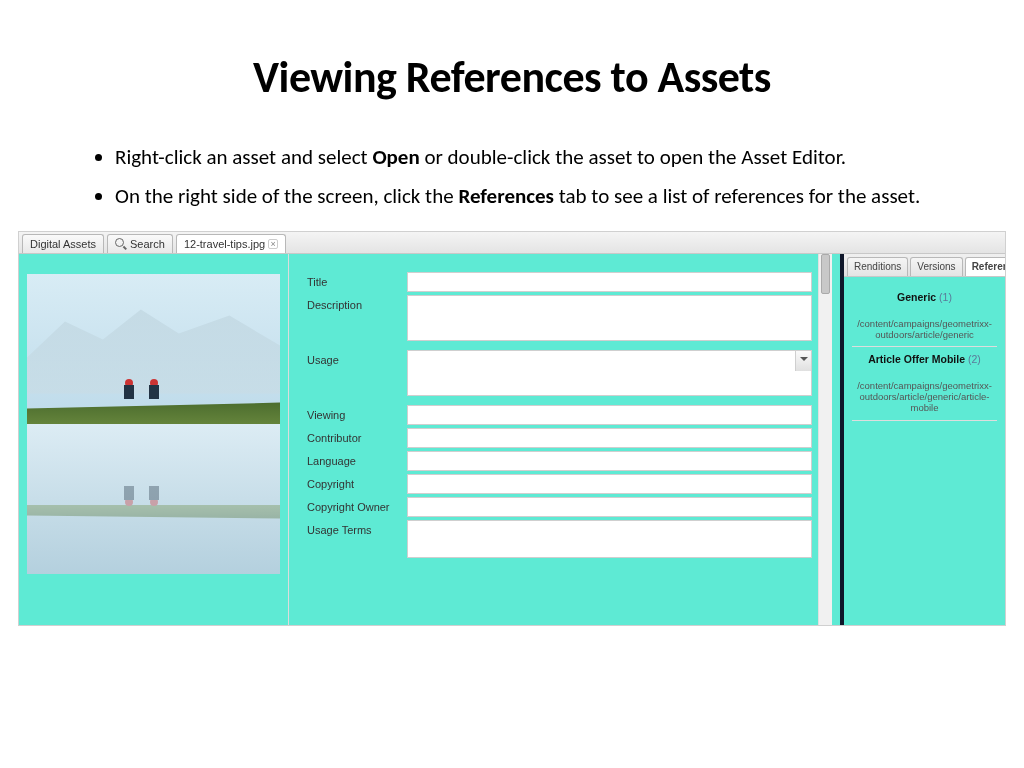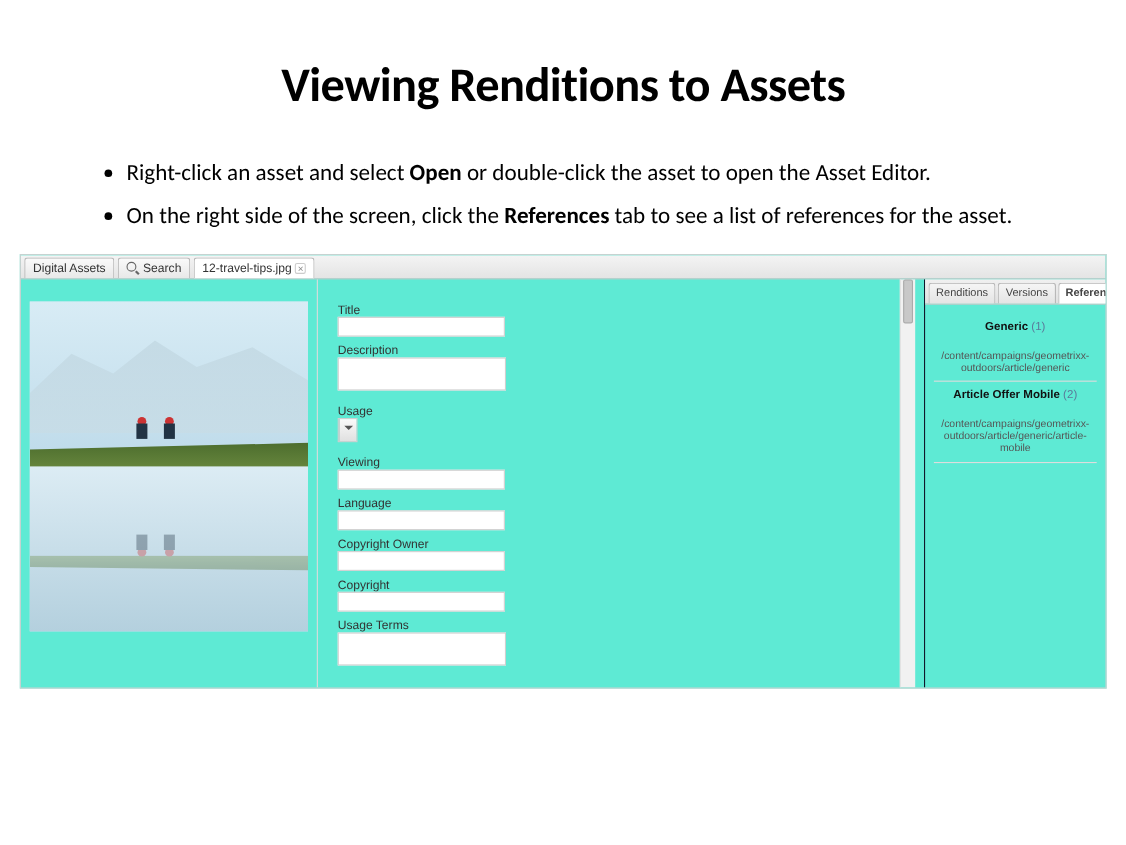--- a/index.html
+++ b/index.html
@@ -26,51 +26,51 @@
 .hiker { position: absolute; width: 12px; height: 24px; top: 35%; }
 .hiker.a { left: 38%; }
 .hiker.b { left: 48%; }
 .hiker::before { content:""; position:absolute; top:0; left:2px; width:8px; height:8px; background:#c33; border-radius:50%; }
 .hiker::after { content:""; position:absolute; top:6px; left:1px; width:10px; height:14px; background:#234; }
 .reflect { position: absolute; top: 50%; left: 0; right: 0; height: 50%; transform: scaleY(-1); opacity: .35; }
 .reflect .hiker { top: 45%; }
 .reflect .grass { top: 36%; }
 
 .midpane { flex: 1; padding: 18px 28px 8px 18px; position: relative; }
-.formrow { display: flex; align-items: flex-start; margin-bottom: 3px; flex-direction: column; }
+.formrow { display: flex; align-items: flex-start; margin-bottom: 3px; }
 .formrow .lab { width: 100px; color: #333; font-size: 11px; padding-top: 4px; }
 .formrow input, .formrow textarea, .formrow .combo { flex: 1; border: 1px solid #cfcfcf; background: #fff; height: 20px; padding: 2px 4px; font-family: inherit; font-size: 11px; }
 .formrow textarea { height: 46px; resize: none; }
 .combo { display: flex; height: 46px !important; padding: 0 !important; }
 .combo .cin { flex:1; border:none; }
 .combo .drop { width: 16px; border-left: 1px solid #cfcfcf; background: linear-gradient(#fafafa,#e0e0e0); display:flex; align-items:flex-start; justify-content:center; padding-top:6px; height:20px; }
 .combo .drop::after { content:""; border:4px solid transparent; border-top-color:#555; }
 .scroll { position: absolute; top: 0; right: 8px; bottom: 0; width: 14px; background: #f1f1f1; border-left: 1px solid #e0e0e0; }
 .scroll .thumb-bar { position: absolute; top: 0; left: 2px; right: 2px; height: 40px; background: #c8c8c8; border: 1px solid #aaa; border-radius: 2px; }
 
-.rightpane { width: 165px; border-left: 1px solid #0f172a; }
+.rightpane { width: 165px; border-left: 4px solid #0f172a; }
 .rtabs { display: flex; background: linear-gradient(#f0f0f0,#e0e0e0); border-bottom: 1px solid #c8c8c8; height: 23px; align-items: stretch; padding-left: 2px; }
 .rtab { border: 1px solid #b8b8b8; border-bottom: none; margin: 3px 1px 0 1px; padding: 3px 6px; font-size: 10px; color: #444; background: linear-gradient(#f5f5f5,#e4e4e4); border-top-left-radius: 3px; border-top-right-radius: 3px; }
 .rtab.active { background: #fff; font-weight: 700; }
 .refs { padding: 8px 8px; text-align: center; }
 .refitem { border-bottom: 1px solid #ddd; padding: 6px 0; }
 .refitem .rtitle { font-size: 10.5px; }
 .refitem .rtitle b { color: #111; }
 .refitem .rtitle .cnt { color: #5a7a9a; }
 .refitem .rpath { font-size: 9.5px; color: #555; line-height: 1.15; margin-top: 16px; word-wrap: break-word; }
 
 .mag { width:12px; height:12px; position:relative; }
 .mag::before { content:""; position:absolute; width:7px; height:7px; border:1.5px solid #666; border-radius:50%; top:0; left:0; }
 .mag::after { content:""; position:absolute; width:4px; height:1.5px; background:#666; bottom:1px; right:0; transform:rotate(45deg); }
 </style>
 </head>
 <body>
 
 <div class="slide">
-  <h1>Viewing Renditions to Assets</h1>
+  <h1>Viewing References to Assets</h1>
   <ul class="bullets">
     <li><span>Right-click an asset and select </span><b>Open</b><span> or double-click the asset to open the Asset Editor.</span></li>
     <li><span>On the right side of the screen, click the </span><b>References</b><span> tab to see a list of references for the asset.</span></li>
   </ul>
 </div>
 
 <div class="app">
   <div class="tabbar">
     <div class="tab">
         <span>Digital Assets</span>
@@ -116,29 +116,33 @@
             <div class="cin"></div>
             <div class="drop"></div>
           </div>
         </div>
       <div style="height:6px"></div>
       <div class="formrow">
           <div class="lab">Viewing</div>
           <input style="">
         </div>
       <div class="formrow">
+          <div class="lab">Contributor</div>
+          <input style="">
+        </div>
+      <div class="formrow">
           <div class="lab">Language</div>
           <input style="">
         </div>
       <div class="formrow">
-          <div class="lab">Copyright Owner</div>
+          <div class="lab">Copyright</div>
           <input style="">
         </div>
       <div class="formrow">
-          <div class="lab">Copyright</div>
+          <div class="lab">Copyright Owner</div>
           <input style="">
         </div>
       <div class="formrow">
           <div class="lab">Usage Terms</div>
           <textarea style="height: 38px;"></textarea>
         </div>
       <div class="scroll">
           <div class="thumb-bar"></div>
         </div>
     </div>

